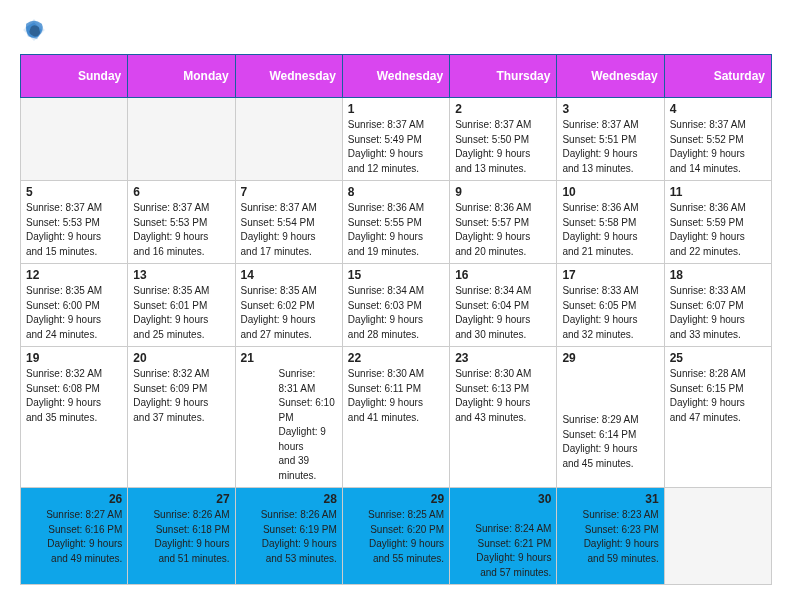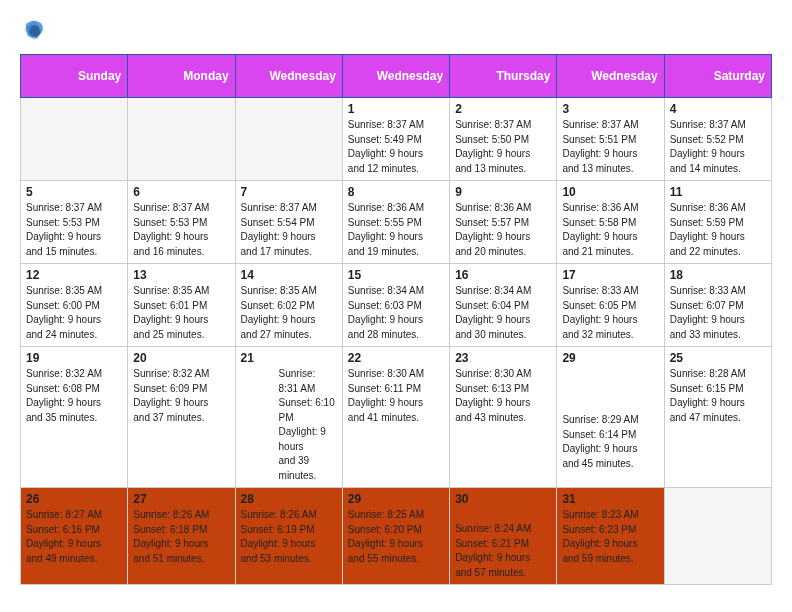--- a/index.html
+++ b/index.html
@@ -79,21 +79,22 @@
     }
     .day-info {
       font-size: 10px;
       color: #222;
       line-height: 1.45;
     }
     .calendar tbody tr:last-child td {
       background: #f5f5f5;
     }
     .calendar tbody tr:last-child td.has-data {
-      background: #c2410c;
+      background: #0ea5e9;
+      text-align: right;
     }
   </style>
 </head>
 <body>
 
 <div class="page">
   <div class="header">
     <div class="logo">
       <svg class="logo-icon" viewBox="0 0 36 36" xmlns="http://www.w3.org/2000/svg">
         <rect x="0" y="0" width="36" height="36" fill="white"></rect>

